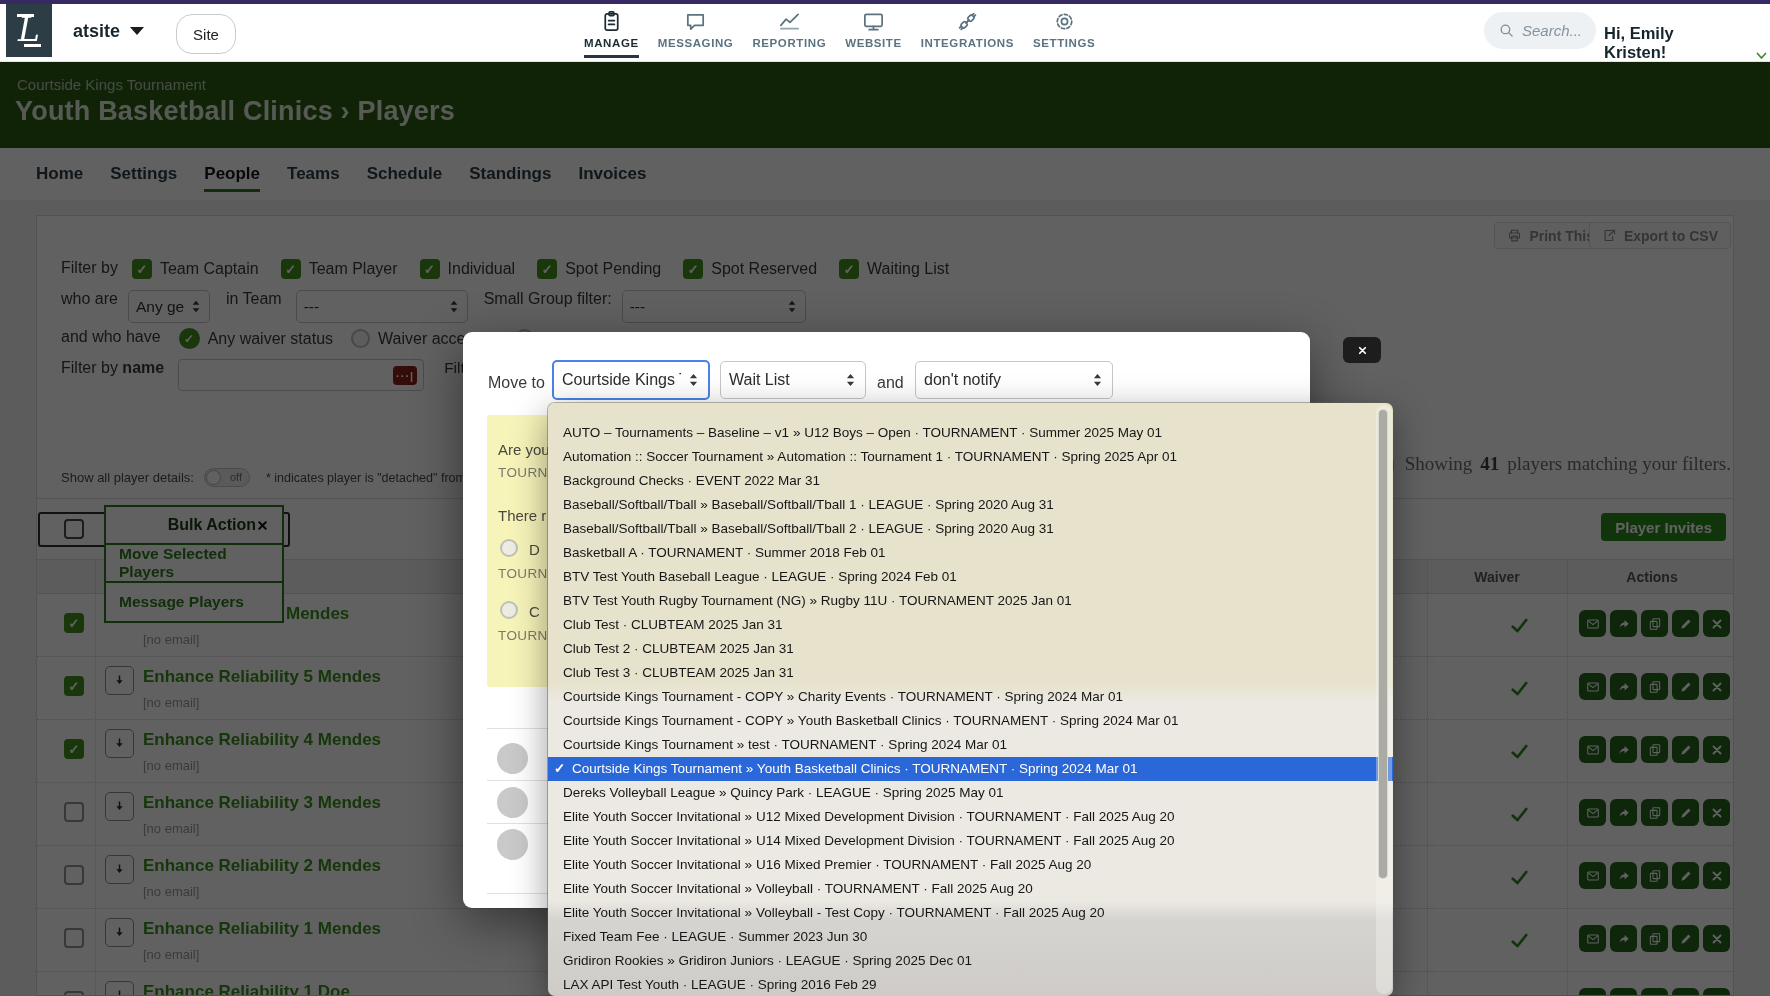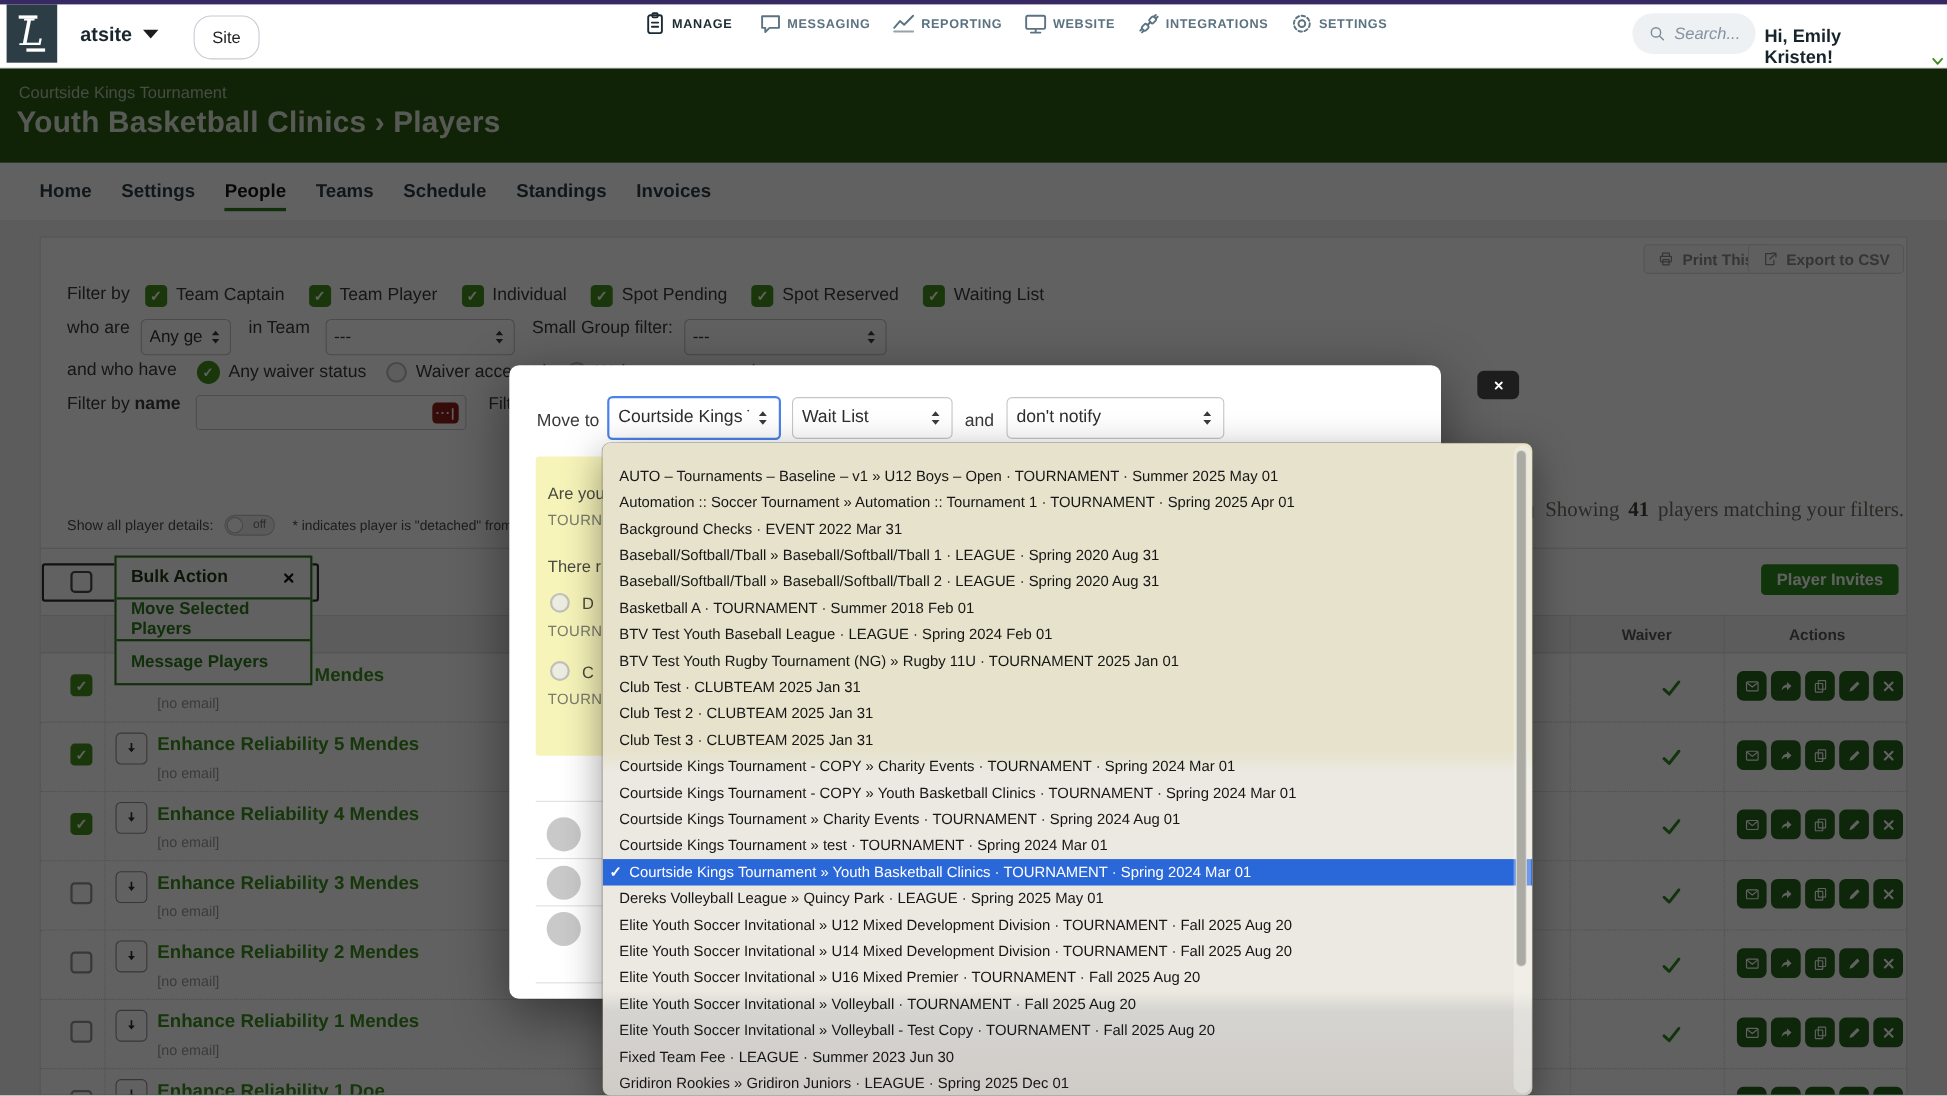--- a/index.html
+++ b/index.html
@@ -11,21 +11,21 @@
   .topline{position:absolute;top:0;left:0;right:0;height:4px;background:#372a63;z-index:60}
   .topbar{position:absolute;top:0;left:0;right:0;height:62px;background:#fff;border-bottom:1px solid #e4e4e4;z-index:50}
   .logo{position:absolute;left:6px;top:4px;width:46px;height:53px;background:#2c3d45;display:flex;align-items:center;justify-content:center}
   .logo-l{color:#fff;font-family:"DejaVu Serif","Liberation Serif",serif;font-style:italic;font-size:33px;line-height:1;position:relative;top:-1px}
   .logo:before{content:"";position:absolute;top:10px;left:11px;width:17px;height:3px;background:#fff}
   .logo:after{content:"";position:absolute;bottom:10px;right:11px;width:17px;height:3px;background:#fff}
   .site-switch{position:absolute;left:73px;top:0;height:62px;display:flex;align-items:center;gap:10px;font-size:18px;font-weight:700;color:#19262e;cursor:pointer}
   .caret{width:0;height:0;border-left:7px solid transparent;border-right:7px solid transparent;border-top:8px solid #1c1c1c}
   .site-btn{position:absolute;left:176px;top:14px;width:60px;height:40px;border:1.5px solid #c6ccd2;border-radius:16px;background:#fff;font-weight:400;font-size:15px;color:#222;font-family:inherit}
   .nav{position:absolute;left:584px;top:5px;display:flex;gap:19px;align-items:flex-start}
-  .nav-item{display:flex;flex-direction:row;align-items:center;gap:4px;padding-top:5px;color:#5b7380;font-size:11.5px;font-weight:700;letter-spacing:.6px;cursor:pointer}
+  .nav-item{display:flex;flex-direction:column;align-items:center;gap:4px;padding-top:5px;color:#5b7380;font-size:11.5px;font-weight:700;letter-spacing:.6px;cursor:pointer}
   .nav-item .nicon svg{width:23px;height:23px}
   .nav-item.active{color:#1c2b33}
   .nav-item.active:after{content:"";height:3px;background:#27363f;align-self:stretch;margin-top:2px}
   .search{position:absolute;left:1484px;top:12px;width:112px;height:37px;border-radius:19px;background:#eef1f4;display:flex;align-items:center;gap:7px;padding-left:14px;color:#8593a0;font-style:italic;font-size:15px}
   .sic svg{width:17px;height:17px;stroke:#7c8c99}
   .greet{position:absolute;left:1604px;top:0;height:62px;display:flex;align-items:flex-end;gap:27px;font-weight:700;font-size:16.5px;color:#16242c;cursor:pointer}
   .gchev svg{width:17px;height:12px;stroke:#3f8d1f;stroke-width:3.4}
 
   
   .pheader{position:absolute;top:62px;left:0;right:0;height:86px;background:#2a5c13}
@@ -87,21 +87,21 @@
   .pemail{position:absolute;left:106px;top:38px;font-size:13px;color:#9b9b9b}
   .pw{position:absolute;left:1473px;top:22px;color:#2f8b1e}
   .pw svg{width:19px;height:19px}
   .pacts{position:absolute;left:1542px;top:16px;display:flex;gap:4px}
   .abtn{width:27px;height:27px;border-radius:6px;background:#25671c;display:flex;align-items:center;justify-content:center;color:#fff;cursor:pointer}
   .abtn svg{width:14px;height:14px}
   .prow.r0 .pname{left:249px}
 
   
   .bulkmenu{position:absolute;left:104px;top:505px;width:180px;background:#fff;border:2px solid #2e7d1e;z-index:10}
-  .bm-head{height:38px;display:flex;align-items:center;justify-content:space-between;padding:0 13px;border-bottom:2px solid #2e7d1e;font-weight:800;font-size:16px;color:#1d3a12}
+  .bm-head{height:38px;display:flex;align-items:center;justify-content:flex-end;padding:0 13px;border-bottom:2px solid #2e7d1e;font-weight:800;font-size:16px;color:#1d3a12}
   .bm-head svg{width:13px;height:13px;stroke:#141414}
   .bmi{height:38px;display:flex;align-items:center;padding:0 13px;font-weight:800;font-size:15.5px;color:#2e7d1e;border-bottom:2px solid #2e7d1e;cursor:pointer}
   .bmi:last-child{border-bottom:none}
 
   .dim{position:absolute;left:0;top:62px;right:0;bottom:0;background:rgba(0,0,0,.62);z-index:40}
 
   
   .modal{position:absolute;left:463px;top:332px;width:847px;height:576px;background:#fff;border-radius:9px;box-shadow:0 14px 50px rgba(0,0,0,.45);z-index:60}
   .mlabel{position:absolute;font-size:16px;color:#3a3a3a}
   .l-move{left:25px;top:42px}.l-and{left:414px;top:42px}
@@ -843,21 +843,20 @@
         <div class="dd-item">Baseball/Softball/Tball » Baseball/Softball/Tball 1 · LEAGUE · Spring 2020 Aug 31</div>
         <div class="dd-item">Baseball/Softball/Tball » Baseball/Softball/Tball 2 · LEAGUE · Spring 2020 Aug 31</div>
         <div class="dd-item">Basketball A · TOURNAMENT · Summer 2018 Feb 01</div>
         <div class="dd-item">BTV Test Youth Baseball League · LEAGUE · Spring 2024 Feb 01</div>
         <div class="dd-item">BTV Test Youth Rugby Tournament (NG) » Rugby 11U · TOURNAMENT 2025 Jan 01</div>
         <div class="dd-item">Club Test · CLUBTEAM 2025 Jan 31</div>
         <div class="dd-item">Club Test 2 · CLUBTEAM 2025 Jan 31</div>
         <div class="dd-item">Club Test 3 · CLUBTEAM 2025 Jan 31</div>
         <div class="dd-item">Courtside Kings Tournament - COPY » Charity Events · TOURNAMENT · Spring 2024 Mar 01</div>
         <div class="dd-item">Courtside Kings Tournament - COPY » Youth Basketball Clinics · TOURNAMENT · Spring 2024 Mar 01</div>
-        <div class="dd-item">Courtside Kings Tournament » Charity Events · TOURNAMENT · Spring 2024 Aug 01</div>
         <div class="dd-item">Courtside Kings Tournament » test · TOURNAMENT · Spring 2024 Mar 01</div>
         <div class="dd-item seld"><span class="chk">✓</span>Courtside Kings Tournament » Youth Basketball Clinics · TOURNAMENT · Spring 2024 Mar 01</div>
         <div class="dd-item">Dereks Volleyball League » Quincy Park · LEAGUE · Spring 2025 May 01</div>
         <div class="dd-item">Elite Youth Soccer Invitational » U12 Mixed Development Division · TOURNAMENT · Fall 2025 Aug 20</div>
         <div class="dd-item">Elite Youth Soccer Invitational » U14 Mixed Development Division · TOURNAMENT · Fall 2025 Aug 20</div>
         <div class="dd-item">Elite Youth Soccer Invitational » U16 Mixed Premier · TOURNAMENT · Fall 2025 Aug 20</div>
         <div class="dd-item">Elite Youth Soccer Invitational » Volleyball · TOURNAMENT · Fall 2025 Aug 20</div>
         <div class="dd-item">Elite Youth Soccer Invitational » Volleyball - Test Copy · TOURNAMENT · Fall 2025 Aug 20</div>
         <div class="dd-item">Fixed Team Fee · LEAGUE · Summer 2023 Jun 30</div>
         <div class="dd-item">Gridiron Rookies » Gridiron Juniors · LEAGUE · Spring 2025 Dec 01</div>

